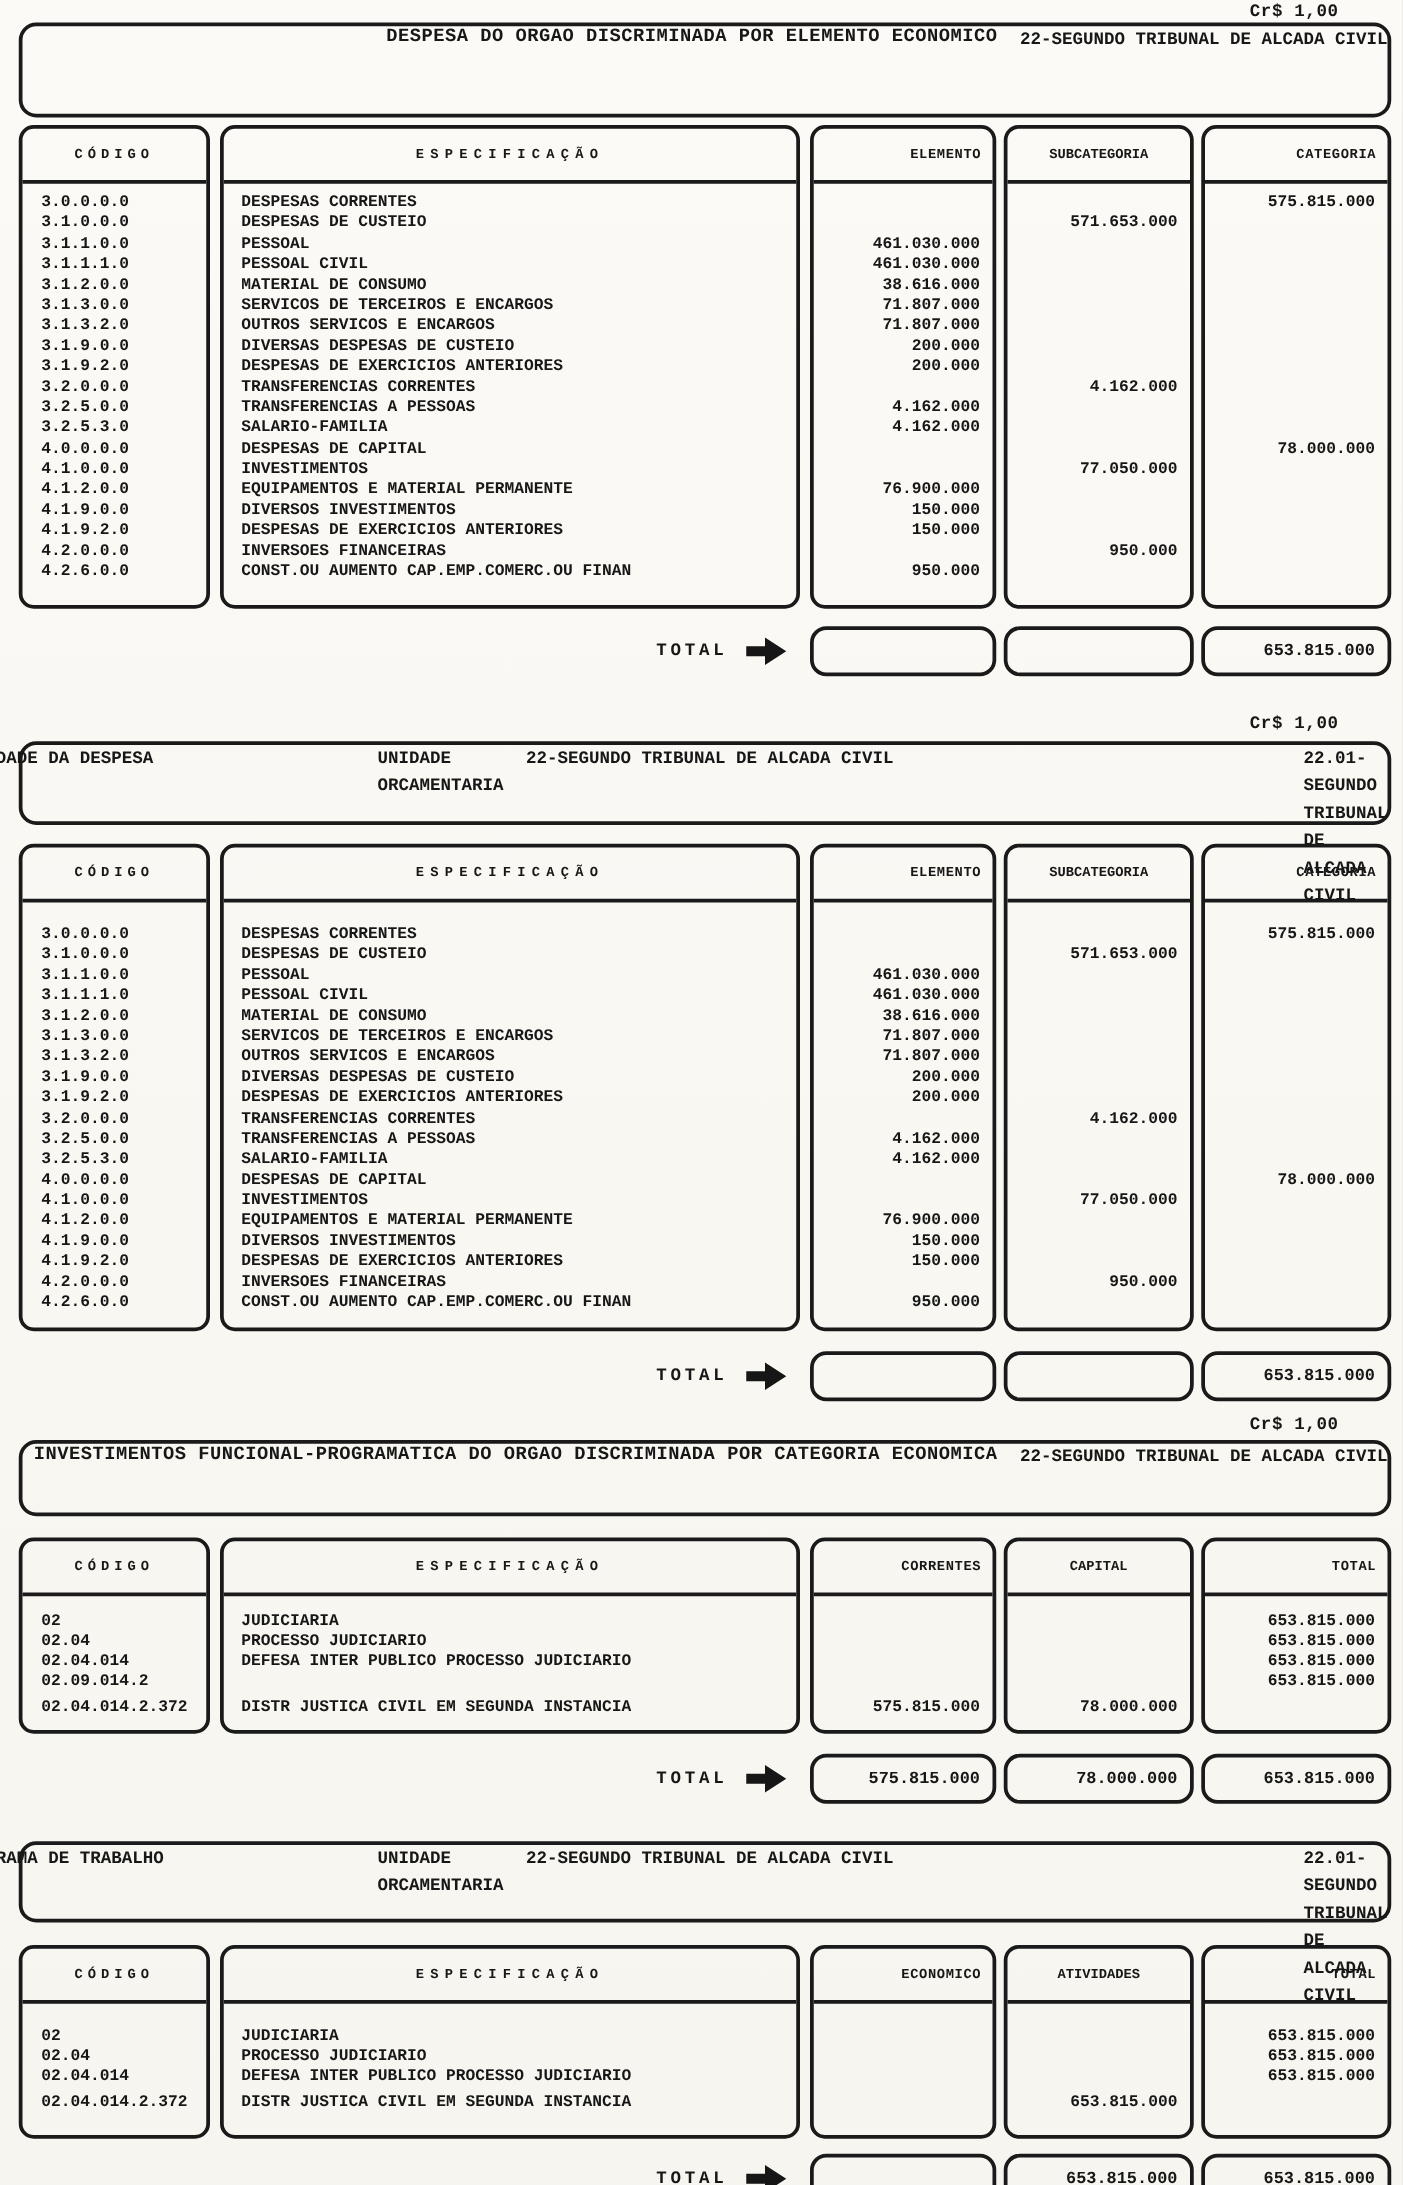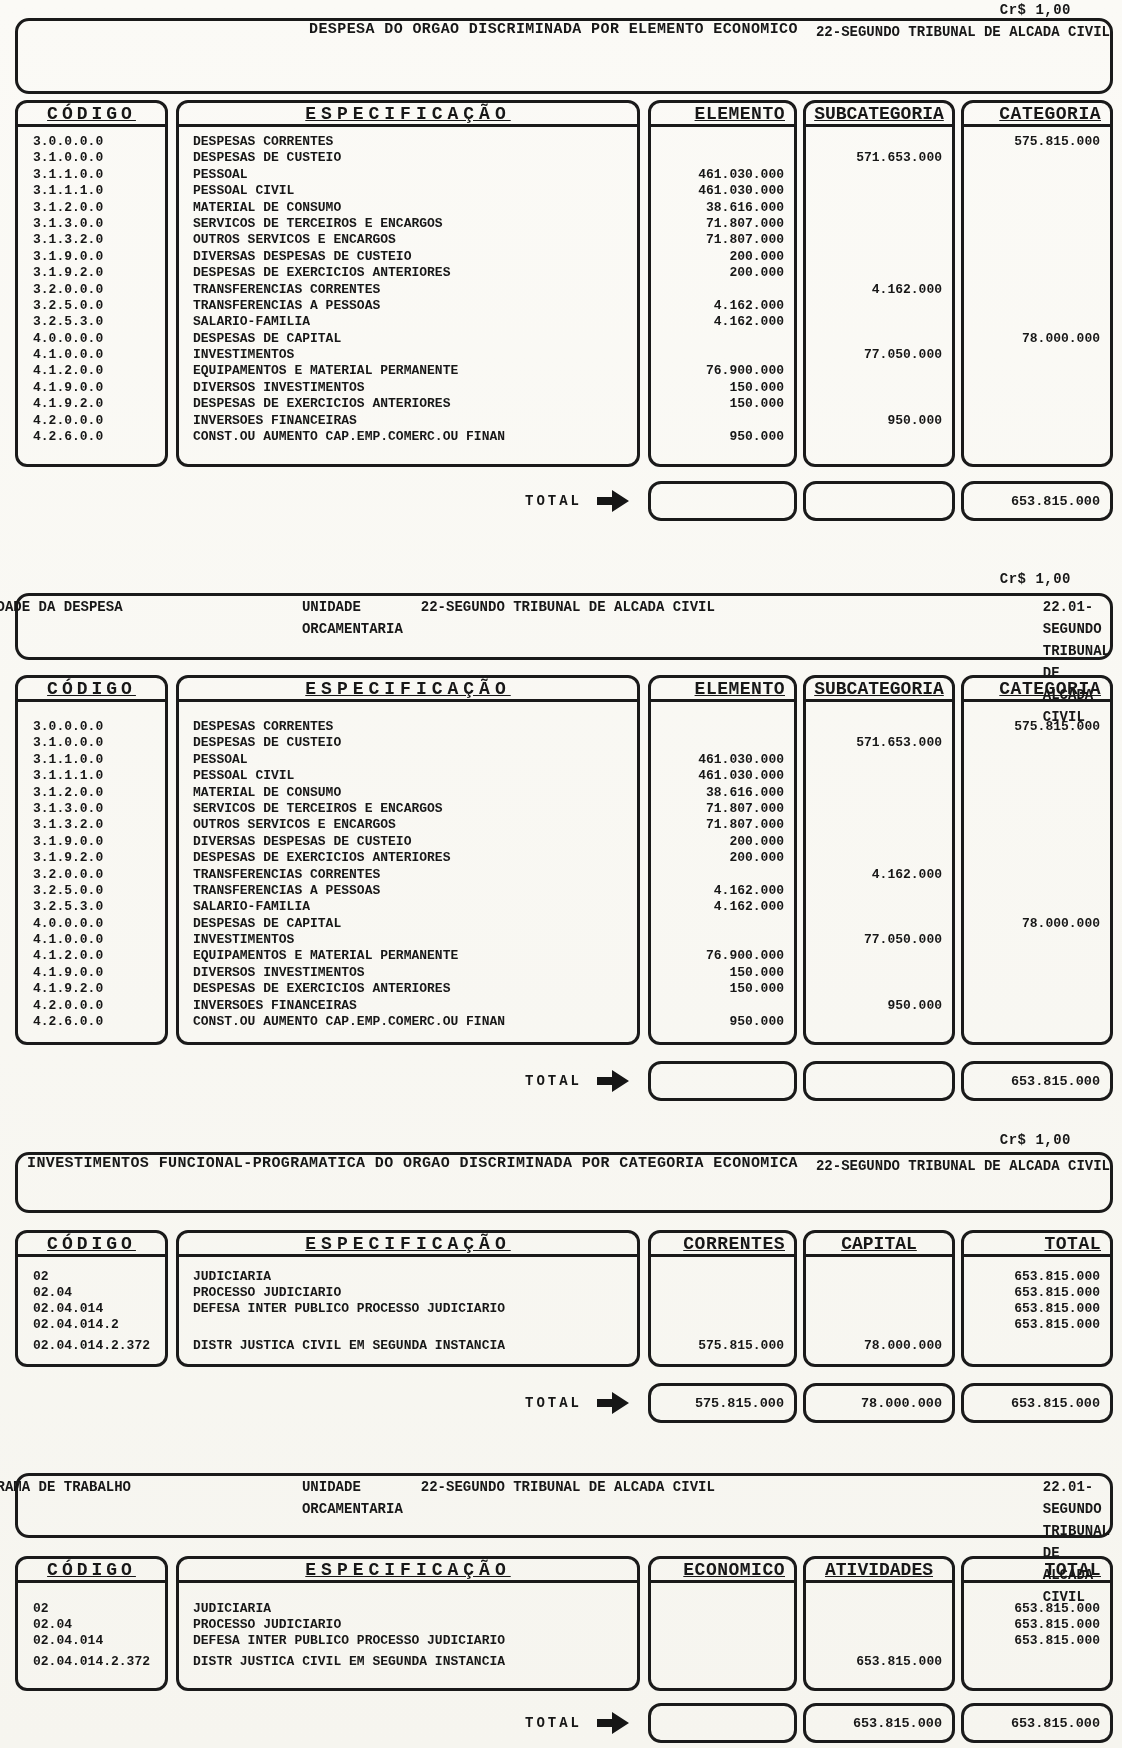--- a/index.html
+++ b/index.html
@@ -35,21 +35,21 @@
   .ou-right{ flex:1; }
 
   .ftable { display:flex; margin-top:6px; }
   .sec1 .ftable { margin-top:15px; } .sec2 .ftable { margin-top:17px; } .sec3 .ftable { margin-top:18px; }
   .col { border:3px solid #1a1a1a; border-radius:12px; }
   .c-code { width:153px; }
   .c-spec { width:464px; margin-left:8px; }
   .c-v1 { width:149px; margin-left:8px; }
   .c-v2 { width:152px; margin-left:6px; }
   .c-v3 { width:152px; margin-left:6px; }
-  .col-head { height:24px; border-bottom:3px solid #1a1a1a; display:flex; align-items:center; font-size:18px;text-decoration:underline; }
+  .col-head { height:44px; border-bottom:3px solid #1a1a1a; display:flex; align-items:center; font-size:11px; }
   .head-center { justify-content:center; }
   .head-right  { justify-content:flex-end; padding-right:9px; letter-spacing:.5px; }
   .ls-code { letter-spacing:4px; }
   .ls-spec { letter-spacing:5px; }
   .sec0 .col-body { height:337px; padding-top:7px; }
   .sec1 .col-body { height:340px; padding-top:17px; }
   .sec2 .col-body { height:107px; padding-top:12px; }
   .sec3 .col-body { height:105px; padding-top:18px; }
   .line { height:16.4px; line-height:16.4px; font-size:13px; white-space:pre; }
   .sec2 .line, .sec3 .line { height:15.9px; line-height:15.9px; }
@@ -371,21 +371,21 @@
         <div class="tb-title">INVESTIMENTOS FUNCIONAL-PROGRAMATICA DO ORGAO DISCRIMINADA POR CATEGORIA ECONOMICA</div>
         <div class="tb-org">22-SEGUNDO TRIBUNAL DE ALCADA CIVIL</div>
       </div>
       <div class="ftable">
         <div class="col c-code">
           <div class="col-head head-center ls-code">CÓDIGO</div>
           <div class="col-body">
             <div class="line">02</div>
             <div class="line">02.04</div>
             <div class="line">02.04.014</div>
-            <div class="line">02.04.014.2</div>
+            <div class="line">02.09.014.2</div>
             <div class="line gap">02.04.014.2.372</div>
           </div>
         </div>
         <div class="col c-spec">
           <div class="col-head head-center ls-spec">ESPECIFICAÇÃO</div>
           <div class="col-body">
             <div class="line">JUDICIARIA</div>
             <div class="line">PROCESSO JUDICIARIO</div>
             <div class="line">DEFESA INTER PUBLICO PROCESSO JUDICIARIO</div>
             <div class="line"></div>

